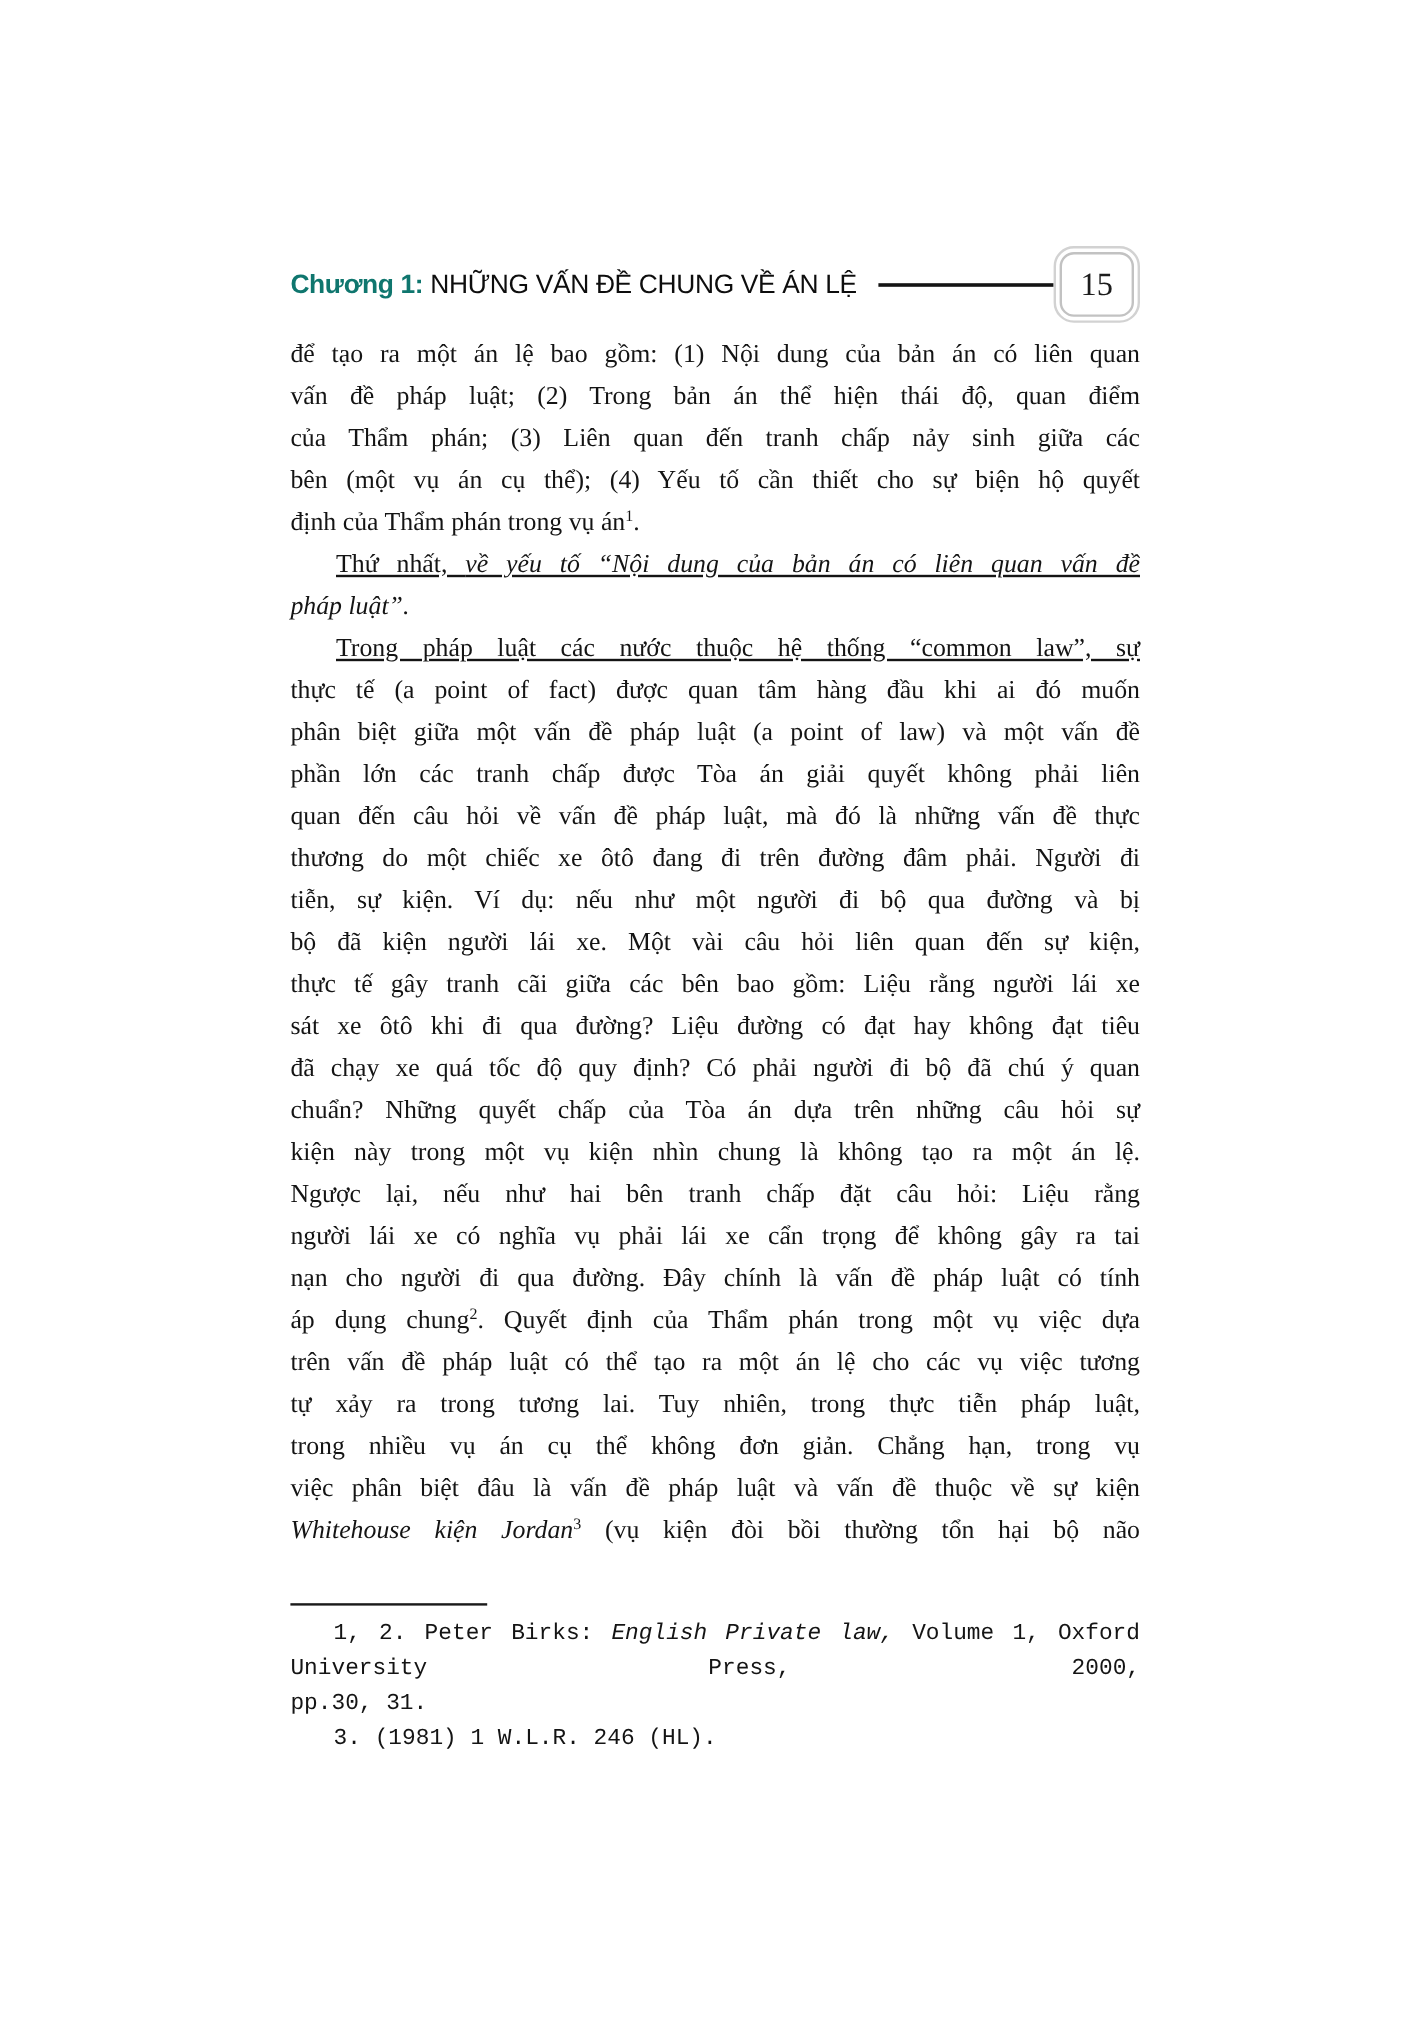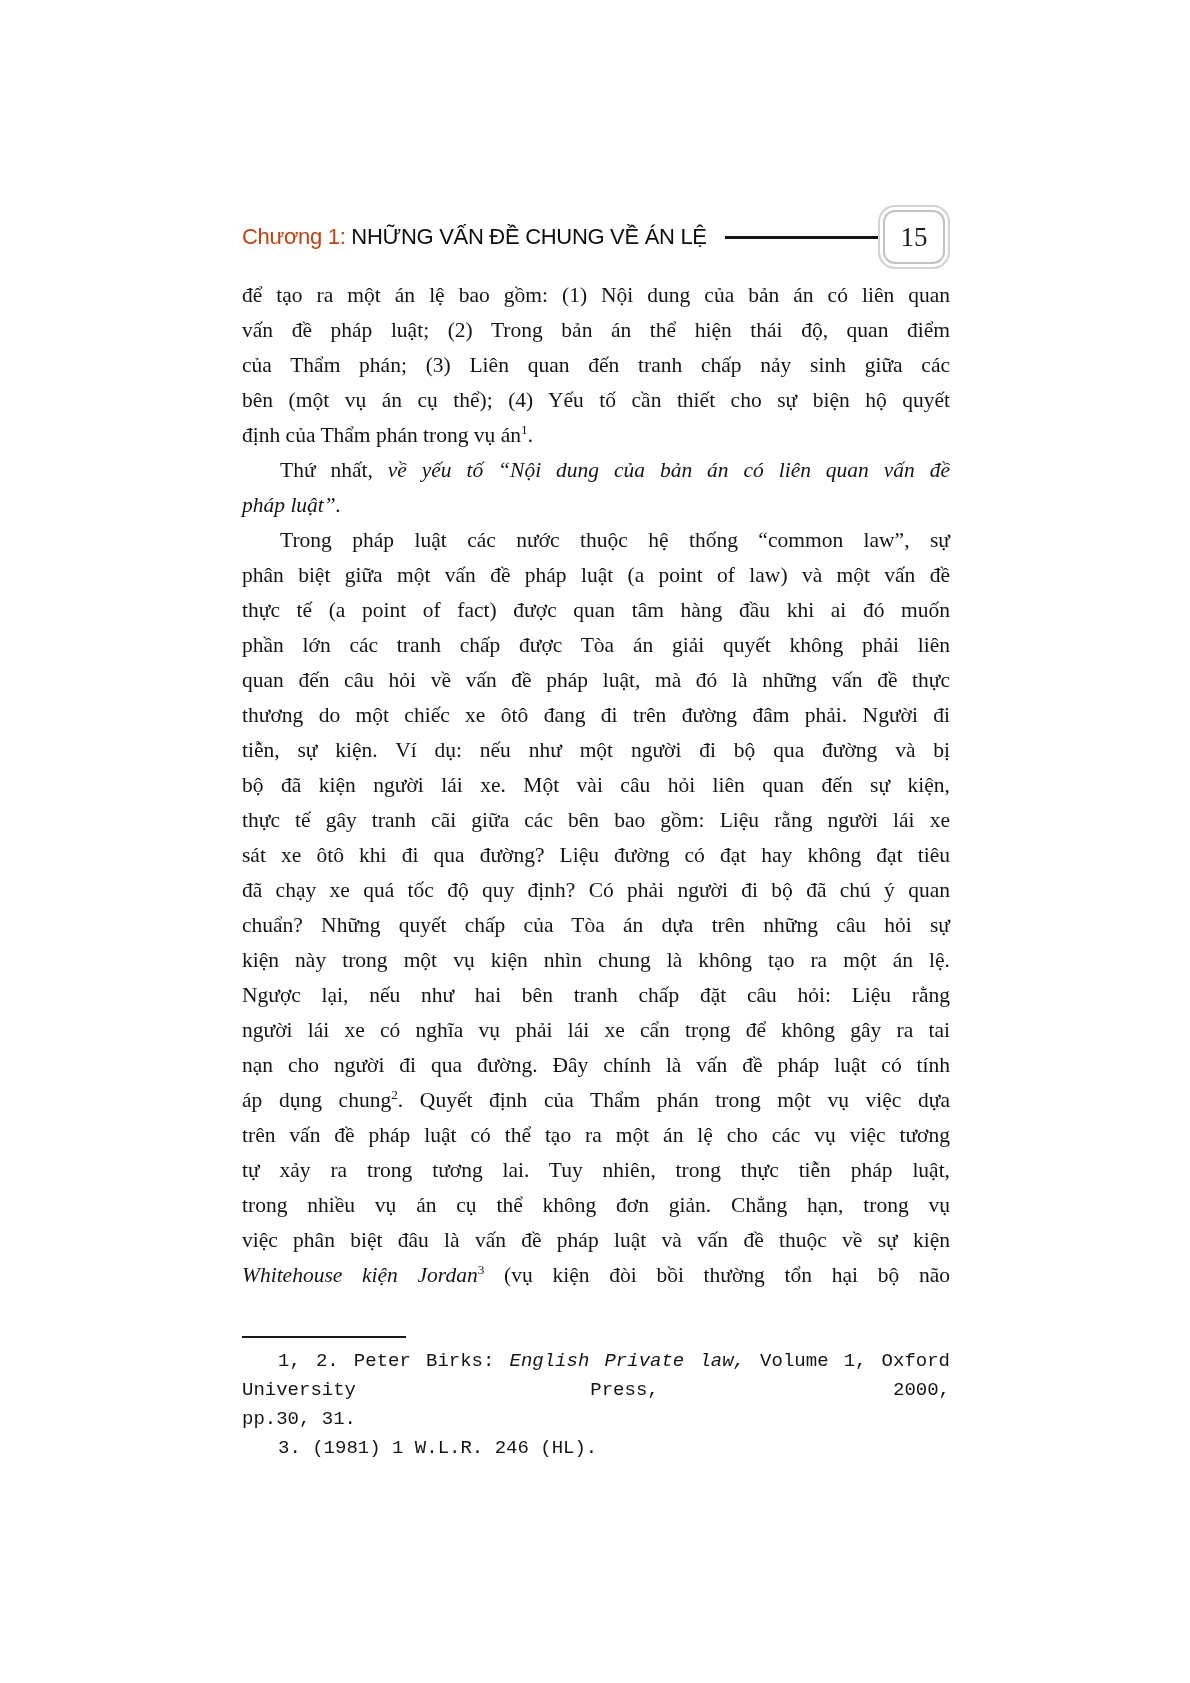--- a/index.html
+++ b/index.html
@@ -19,21 +19,21 @@
     position: absolute;
     top: 203px;
     left: 242px;
     width: 708px;
     height: 68px;
     display: flex;
     align-items: center;
     font-family: "Liberation Sans", sans-serif;
   }
   .chapter-heading { white-space: nowrap; font-size: 22px; letter-spacing: -0.3px; }
-  .chapter-prefix { font-weight: 400; color: #c2410c; }
+  .chapter-prefix { font-weight: 700; color: #0f766e; }
   .chapter-title  { font-weight: 400; color: #0d0d0d; }
   .header-rule {
     flex: 1 1 auto;
     border-top: 3px solid #141414;
     margin: 0 0 0 18px;
     align-self: center;
   }
   .pagebox {
     flex: 0 0 auto;
     width: 72px;
@@ -66,21 +66,21 @@
   }
   .tline {
     font-size: 21.5px;
     line-height: 35px;
     height: 35px;
     text-align: justify;
     text-align-last: left;
     white-space: nowrap;
   }
   .tline.fill { text-align-last: justify; white-space: normal; }
-  .tline.indent { text-indent: 38px; }
+  .tline.indent { text-indent: 38px; text-decoration: underline; }
   .it { font-style: italic; }
   sup { font-size: 62%; line-height: 0; vertical-align: super; }
 
   
   .footnotes {
     position: absolute;
     top: 1336px;
     left: 242px;
     width: 708px;
   }
@@ -118,22 +118,22 @@
 
   <div class="bodytext" id="bodytext">
       <div class="tline fill"><span>để tạo ra một án lệ bao gồm: (1) Nội dung của bản án có liên quan</span></div>
       <div class="tline fill"><span>vấn đề pháp luật; (2) Trong bản án thể hiện thái độ, quan điểm</span></div>
       <div class="tline fill"><span>của Thẩm phán; (3) Liên quan đến tranh chấp nảy sinh giữa các</span></div>
       <div class="tline fill"><span>bên (một vụ án cụ thể); (4) Yếu tố cần thiết cho sự biện hộ quyết</span></div>
       <div class="tline"><span>định của Thẩm phán trong vụ án</span><sup>1</sup><span>.</span></div>
       <div class="tline indent fill"><span>Thứ nhất, </span><span class="it">về yếu tố “Nội dung của bản án có liên quan vấn đề</span></div>
       <div class="tline"><span class="it">pháp luật”.</span></div>
       <div class="tline indent fill"><span>Trong pháp luật các nước thuộc hệ thống “common law”, sự</span></div>
+      <div class="tline fill"><span>thực tế (a point of fact) được quan tâm hàng đầu khi ai đó muốn</span></div>
       <div class="tline fill"><span>phân biệt giữa một vấn đề pháp luật (a point of law) và một vấn đề</span></div>
-      <div class="tline fill"><span>thực tế (a point of fact) được quan tâm hàng đầu khi ai đó muốn</span></div>
       <div class="tline fill"><span>phần lớn các tranh chấp được Tòa án giải quyết không phải liên</span></div>
       <div class="tline fill"><span>quan đến câu hỏi về vấn đề pháp luật, mà đó là những vấn đề thực</span></div>
       <div class="tline fill"><span>thương do một chiếc xe ôtô đang đi trên đường đâm phải. Người đi</span></div>
       <div class="tline fill"><span>tiễn, sự kiện. Ví dụ: nếu như một người đi bộ qua đường và bị</span></div>
       <div class="tline fill"><span>bộ đã kiện người lái xe. Một vài câu hỏi liên quan đến sự kiện,</span></div>
       <div class="tline fill"><span>thực tế gây tranh cãi giữa các bên bao gồm: Liệu rằng người lái xe</span></div>
       <div class="tline fill"><span>sát xe ôtô khi đi qua đường? Liệu đường có đạt hay không đạt tiêu</span></div>
       <div class="tline fill"><span>đã chạy xe quá tốc độ quy định? Có phải người đi bộ đã chú ý quan</span></div>
       <div class="tline fill"><span>chuẩn? Những quyết chấp của Tòa án dựa trên những câu hỏi sự</span></div>
       <div class="tline fill"><span>kiện này trong một vụ kiện nhìn chung là không tạo ra một án lệ.</span></div>

